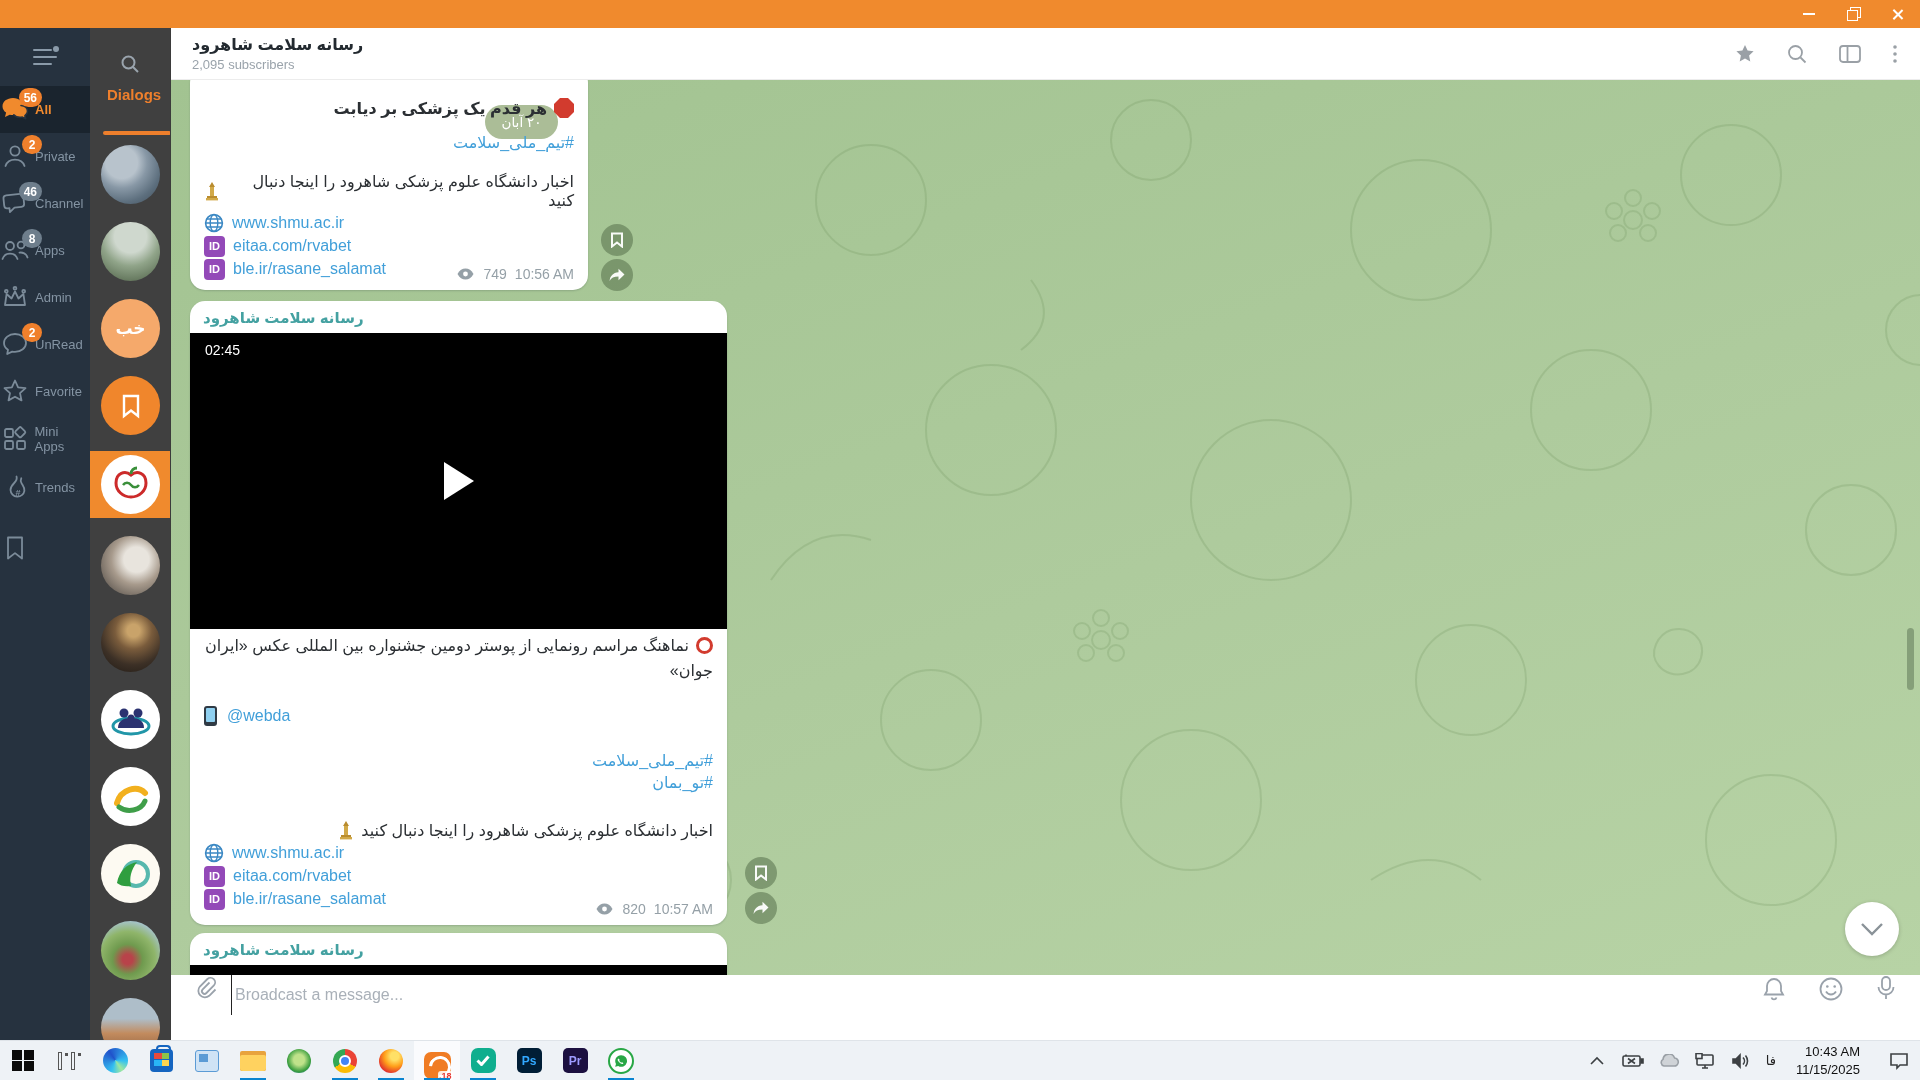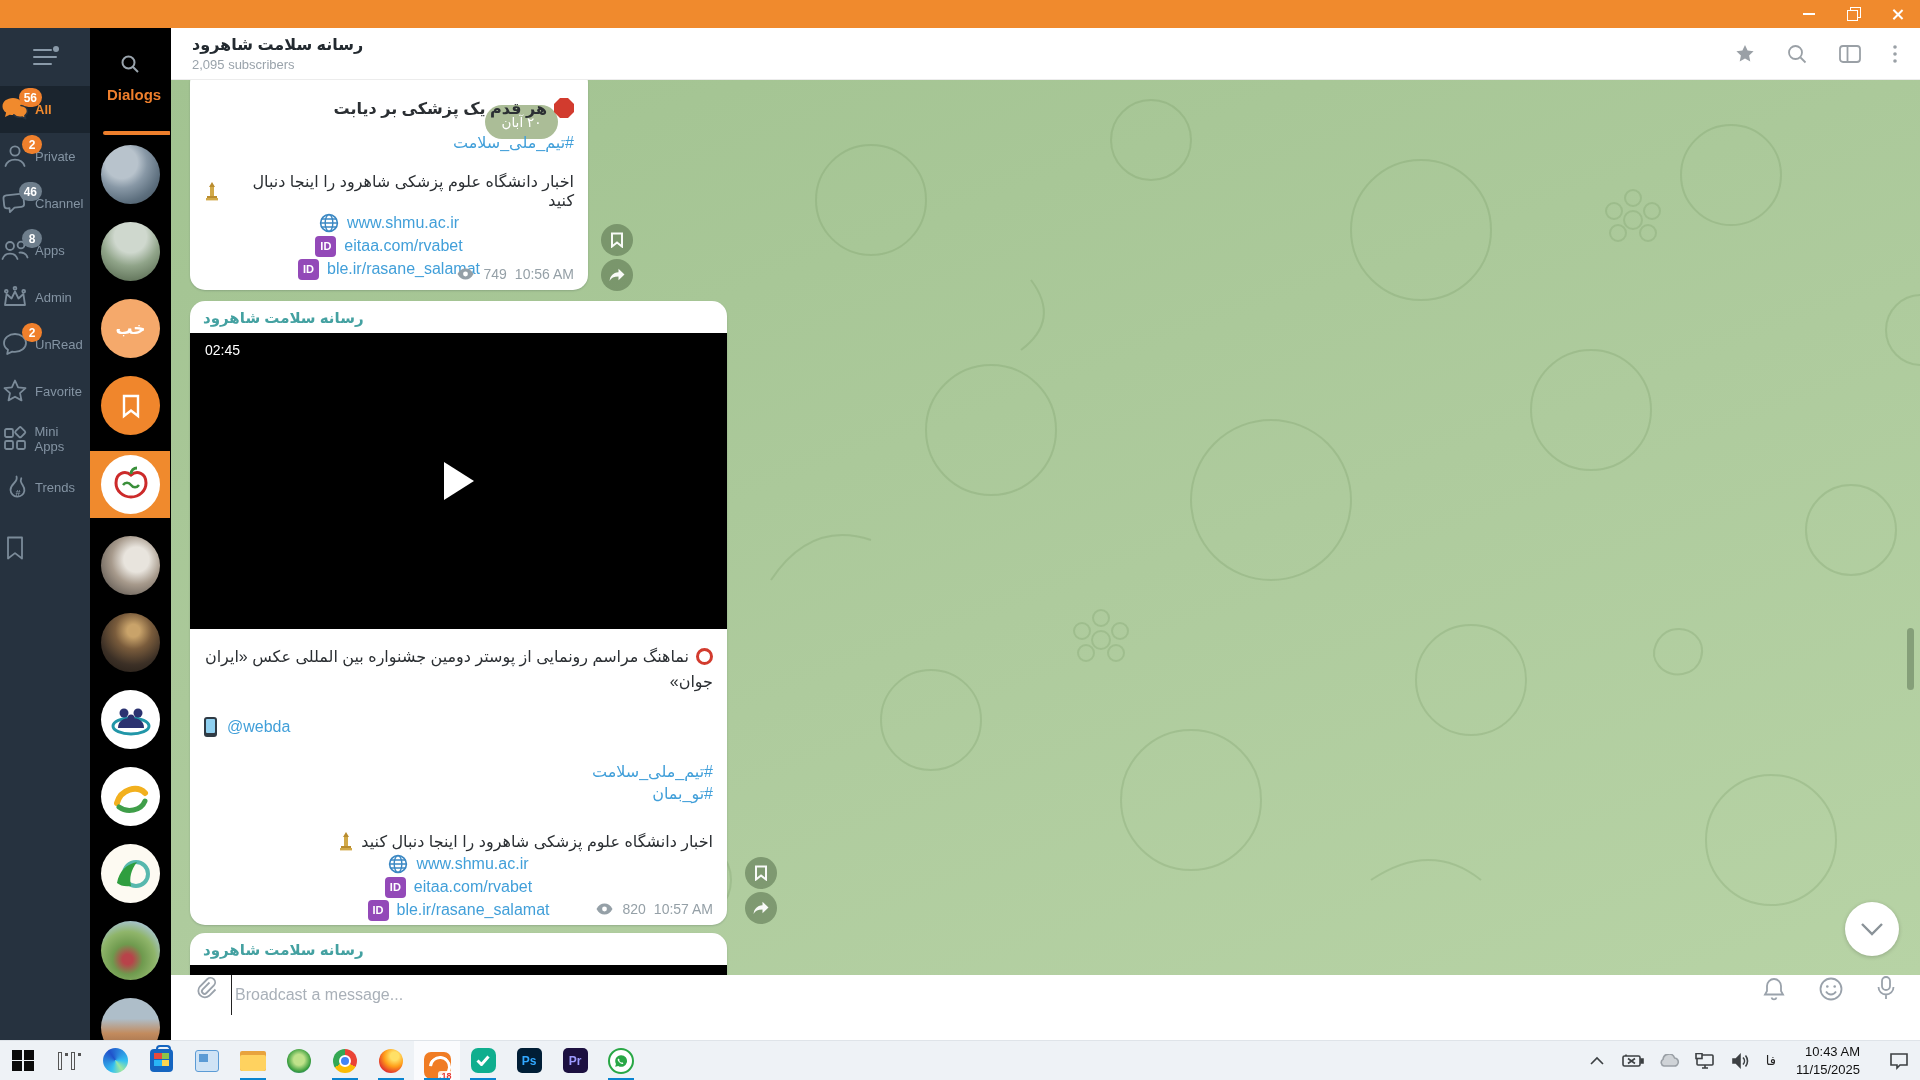--- a/index.html
+++ b/index.html
@@ -37,21 +37,21 @@
   .f-item.active { background:#1A242E; }
   .f-item.active .flabel { color:#F28A2E; font-weight:bold; }
   .badge { position:absolute; top:-7px; right:-12px; min-width:20px; height:19px; border-radius:10px; background:#6E7E8C; color:#fff;
            font-size:12px; font-weight:bold; display:flex; align-items:center; justify-content:center; padding:0 5px; }
   .badge.orange { background:#F0802C; }
   .ficon svg { stroke:#7B8B99; fill:none; stroke-width:1.8; stroke-linecap:round; stroke-linejoin:round; }
   .f-item.active .ficon svg { stroke:#F28A2E; }
   .fb-bookmark { margin-top:14px; }
 
   
-  .dialogs-col { position:absolute; left:90px; top:0; width:81px; height:1012px; background:#000000; border-right:1px solid rgba(0,0,0,0.07); overflow:hidden; }
+  .dialogs-col { position:absolute; left:90px; top:0; width:81px; height:1012px; background:#404040; border-right:1px solid rgba(0,0,0,0.07); overflow:hidden; }
   .d-search { position:absolute; left:30px; top:26px; width:20px; height:20px; cursor:pointer; }
   .d-search svg { stroke:#9aa4ad; fill:none; stroke-width:2; }
   .d-tab { position:absolute; left:17px; top:58px; font-size:15px; font-weight:bold; color:#EE7F2C; cursor:pointer; }
   .d-underline { position:absolute; left:13px; top:103px; width:68px; height:4px; background:#EE7F2C; border-radius:2px; }
   .d-list { position:absolute; left:0; top:108px; width:81px; }
   .avatar { width:59px; height:59px; border-radius:50%; margin:18px auto 0; position:relative; overflow:hidden; cursor:pointer; flex:none; }
   .avatar:first-child { margin-top:9px; }
   .d-active-row { width:81px; margin-top:16px; padding:4px 0 4px; background:#F08A2D; }
   .d-active-row .avatar { margin:0 auto; background:#fff; }
   .av-photo1 { background:radial-gradient(circle at 35% 30%, #b8c3cc 0 28%, #8898a6 45%, #5d6f7e 70%, #3e4c58 100%); }
@@ -85,32 +85,32 @@
   .msg2 { left:19px; top:221px; width:537px; height:624px; }
   .msg3 { left:19px; top:853px; width:537px; height:120px; }
 
   .line { position:relative; z-index:2; }
   .rtl { direction:rtl; unicode-bidi:plaintext; }
   .fa-text { color:#2b2f33; font-size:16px; }
   .blue { color:#419FD9; }
   .m1-title { display:flex; justify-content:flex-end; align-items:center; gap:7px; font-weight:bold; }
   .m1-tag { text-align:right; margin-top:15px; font-size:16px; }
   .follow-line { display:flex; justify-content:flex-end; align-items:center; gap:7px; margin-top:20px; }
-  .url-line { display:flex; justify-content:center; align-items:center; gap:8px; margin-top:3px; height:20px; }
+  .url-line { display:flex; justify-content:flex-start; align-items:center; gap:8px; margin-top:3px; height:20px; }
   .url-line a { color:#419FD9; text-decoration:none; font-size:16px; cursor:pointer; }
   .msg-footer { position:absolute; right:14px; bottom:8px; display:flex; align-items:center; gap:8px; color:#95A0A7; font-size:14px; z-index:2; }
   .msg-footer svg { stroke:#95A0A7; fill:none; stroke-width:1.6; }
 
   .m2-head { padding:8px 13px 6px; font-size:15px; font-weight:bold; color:#44A1A1; cursor:pointer; }
   .video { position:relative; width:537px; height:296px; background:#000; cursor:pointer; }
   .v-dur { position:absolute; left:15px; top:9px; color:#fff; font-size:14px; }
   .v-play { position:absolute; left:50%; top:50%; transform:translate(-50%,-50%); width:0; height:0;
             border-left:30px solid #fff; border-top:19px solid transparent; border-bottom:19px solid transparent;
             filter:drop-shadow(0 1px 2px rgba(0,0,0,0.4)); cursor:pointer; }
-  .m2-text { position:relative; padding:16px 14px 10px; }
+  .m2-text { position:relative; padding:5px 14px 10px; }
   .m2-caption { direction:rtl; text-align:right; line-height:1.55; }
   .mention-line { display:flex; align-items:center; gap:10px; margin-top:22px; }
   .m2-tags { text-align:right; margin-top:24px; line-height:1.4; font-size:16px; }
   .m2-tags div { cursor:pointer; }
   .m3-head { padding:8px 13px 6px; font-size:15px; font-weight:bold; color:#44A1A1; }
   .m3-black { width:537px; height:80px; background:#000; }
 
   
   .e-stop { width:20px; height:20px; background:#D23B2E; clip-path:polygon(30% 0,70% 0,100% 30%,100% 70%,70% 100%,30% 100%,0 70%,0 30%); flex:none; display:inline-block; }
   .e-ring { width:17px; height:17px; border:3.5px solid #D23B2E; border-radius:50%; display:inline-block; vertical-align:-3px; margin-left:7px; }

